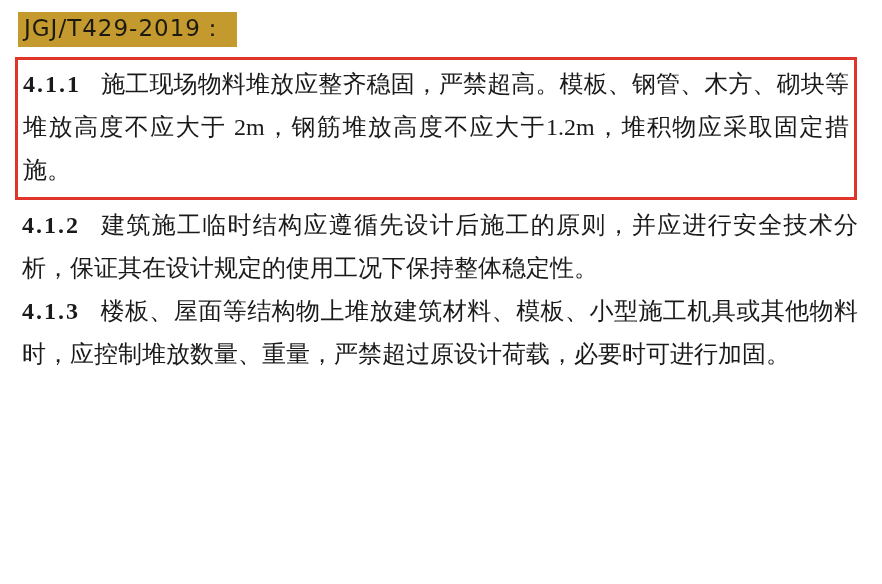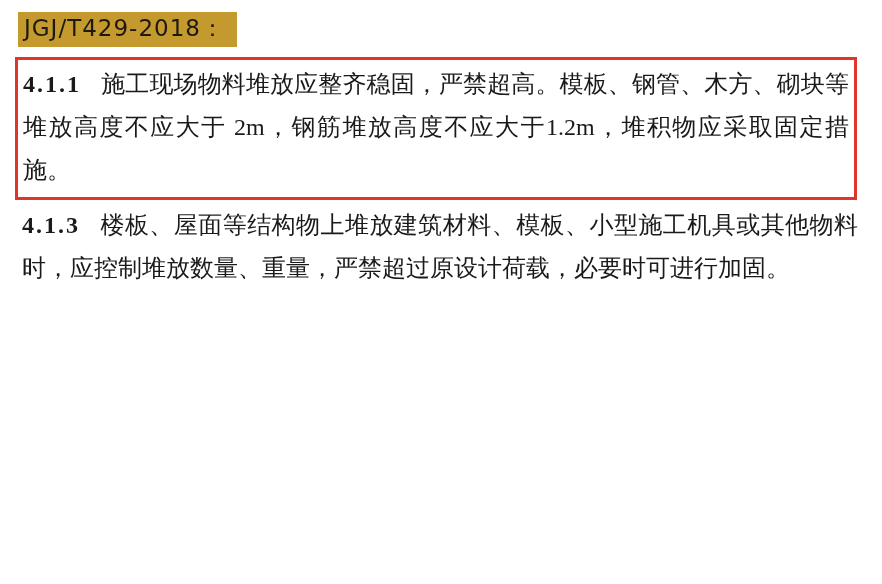--- a/index.html
+++ b/index.html
@@ -53,26 +53,27 @@
     margin: 0 0 4px -7px;
     width: 842px;
   }
   .highlight-box .clause { width: 100%; }
 </style>
 </head>
 <body>
 
 <div class="page">
 
-  <span class="badge">JGJ/T429-2018：</span>
+  <span class="badge">JGJ/T429-2019：</span>
 
   <div class="doc">
 
     <div class="highlight-box">
       <p class="clause"><span class="num">4.1.1</span><span>施工现场物料堆放应整齐稳固，严禁超高。模板、钢管、木方、砌块等堆放高度不应大于 2m，钢筋堆放高度不应大于1.2m，堆积物应采取固定措施。</span></p>
     </div>
 
+    <p class="clause"><span class="num">4.1.2</span><span>建筑施工临时结构应遵循先设计后施工的原则，并应进行安全技术分析，保证其在设计规定的使用工况下保持整体稳定性。</span></p>
 
     <p class="clause"><span class="num">4.1.3</span><span>楼板、屋面等结构物上堆放建筑材料、模板、小型施工机具或其他物料时，应控制堆放数量、重量，严禁超过原设计荷载，必要时可进行加固。</span></p>
 
 
   </div>
 </div>
 
 </body></html>

